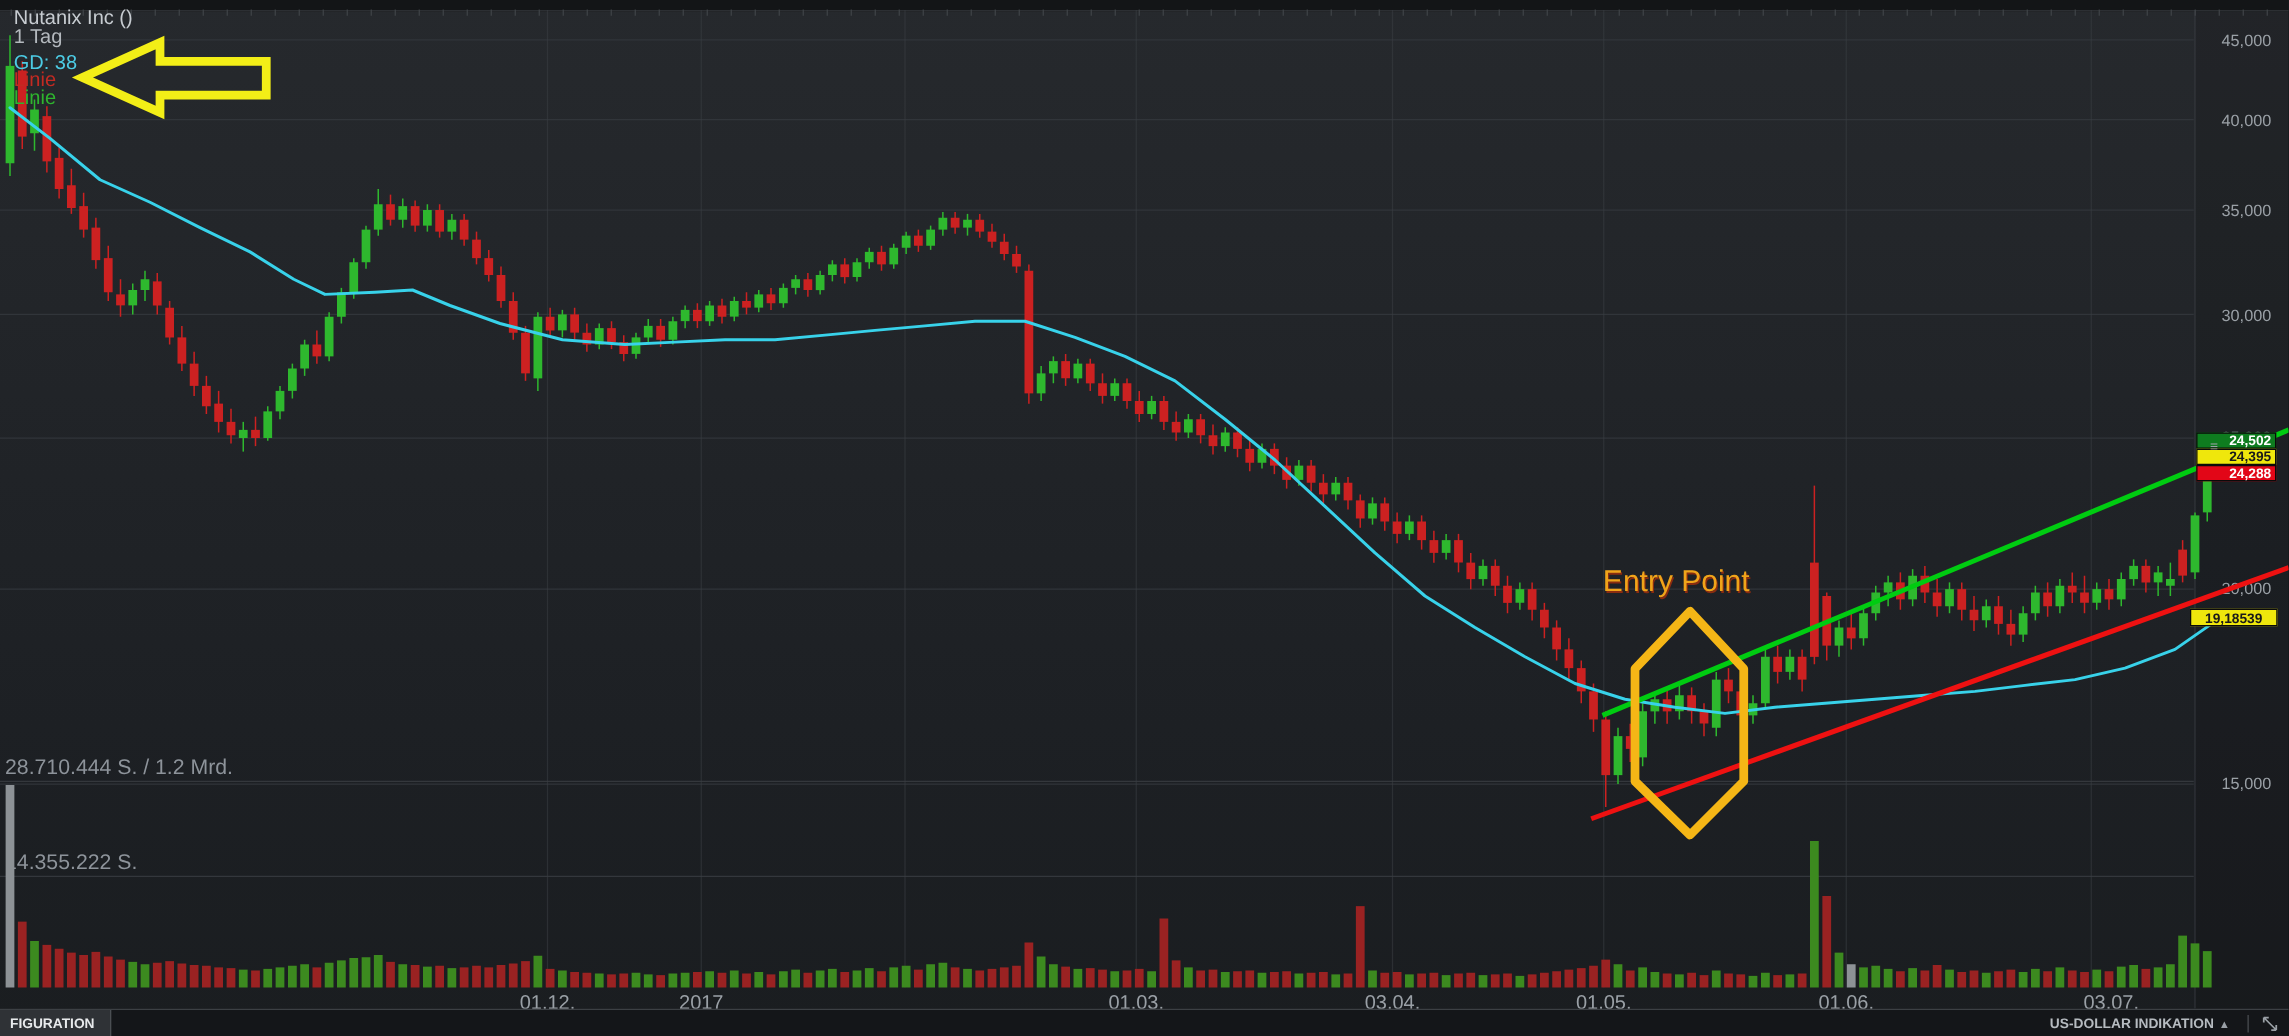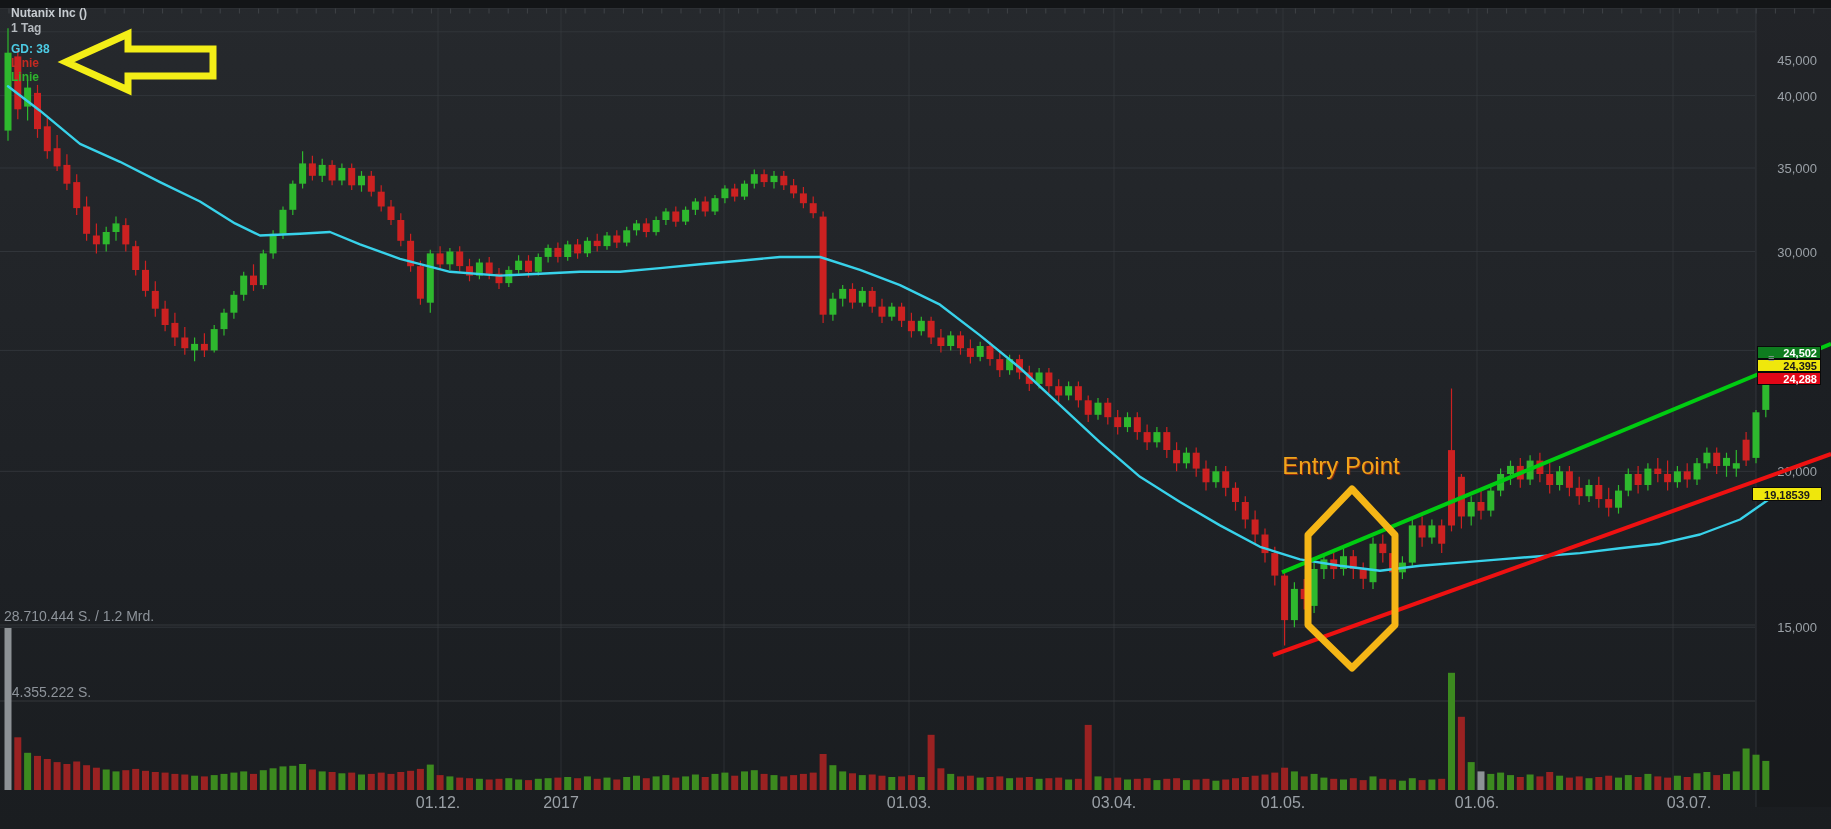--- a/index.html
+++ b/index.html
@@ -6,22 +6,22 @@
   body{width:1831px;height:829px;overflow:hidden;position:relative;
        font-family:"Liberation Sans",sans-serif;-webkit-font-smoothing:antialiased;}
   #stage{position:absolute;inset:0;background:linear-gradient(180deg,#26292d 0%,#222529 30%,#1d2024 70%,#1a1d20 100%);}
   #right-margin{position:absolute;top:8px;right:0;width:75px;height:799px;background:rgba(0,0,0,0.10);}
   #ruler{position:absolute;top:0;left:0;width:1831px;height:8px;background:#131517;border-bottom:1px solid #2c2f33;}
   #axis-layer{position:absolute;inset:0;z-index:1;}
   #chart-layer{position:absolute;inset:0;z-index:2;}
   #overlay-layer{position:absolute;inset:0;z-index:3;pointer-events:none;}
   .ylab{position:absolute;right:14px;color:#9aa0a6;font-size:13px;transform:translateY(-50%);}
   .xlab{position:absolute;top:794px;color:#9aa0a6;font-size:16px;transform:translateX(-50%);}
-  .vlab{position:absolute;left:4px;color:#8d939a;font-size:14px;transform:translateY(-100%);}
-  .legend{position:absolute;left:11px;font-size:12px;font-weight:bold;}
+  .vlab{position:absolute;left:4px;color:#8d939a;font-size:17px;transform:translateY(-100%);}
+  .legend{position:absolute;left:11px;font-size:16px;}
   .tag{position:absolute;left:1757px;width:64px;height:13px;line-height:13px;text-align:right;
        padding-right:3px;font-size:11px;font-weight:bold;border:1px solid #0a0a0a;box-sizing:border-box;}
   #ma-tag{position:absolute;left:1752px;width:70px;height:14px;line-height:14px;text-align:center;
        font-size:11px;font-weight:bold;border:1px solid #0a0a0a;box-sizing:border-box;}
   #ipo-text{position:absolute;left:228px;top:39px;font-size:21px;font-weight:bold;letter-spacing:0.2px;}
   #entry-text{position:absolute;left:1241px;top:452px;width:200px;text-align:center;
        font-size:24px;font-weight:normal;text-shadow:1px 1px 0 #8a2c10;}
   #drag-handle{position:absolute;left:1768px;top:353px;color:#9aa0a6;font-size:11px;line-height:10px;}
   #statusbar{position:absolute;left:0;top:807px;width:1831px;height:22px;background:#141619;
        border-top:1px solid #3c4044;z-index:4;display:flex;align-items:center;}
@@ -131,21 +131,21 @@
         <line x1="1698.6" y1="2.5" x2="1698.6" y2="7.5" stroke="#3f4347" stroke-width="1"></line>
         <line x1="1717.8" y1="2.5" x2="1717.8" y2="7.5" stroke="#3f4347" stroke-width="1"></line>
         <line x1="1737.0" y1="2.5" x2="1737.0" y2="7.5" stroke="#3f4347" stroke-width="1"></line>
         <line x1="1756.2" y1="2.5" x2="1756.2" y2="7.5" stroke="#3f4347" stroke-width="1"></line>
         <line x1="1775.4" y1="2.5" x2="1775.4" y2="7.5" stroke="#3f4347" stroke-width="1"></line>
         <line x1="1794.6" y1="2.5" x2="1794.6" y2="7.5" stroke="#3f4347" stroke-width="1"></line>
         <line x1="1813.8" y1="2.5" x2="1813.8" y2="7.5" stroke="#3f4347" stroke-width="1"></line>
       </svg></div>
 
   <div id="axis-layer">
-      <div class="ylab" style="top: 32px; margin-top: 28px;">45,000</div>
+      <div class="ylab" style="top: 32px;">45,000</div>
       <div class="ylab" style="top: 96px;">40,000</div>
       <div class="ylab" style="top: 168px;">35,000</div>
       <div class="ylab" style="top: 252px;">30,000</div>
       <div class="ylab" style="top: 350px;">25,000</div>
       <div class="ylab" style="top: 471px;">20,000</div>
       <div class="ylab" style="top: 627px;">15,000</div>
       <div class="xlab" style="left: 438px;">01.12.</div>
       <div class="xlab" style="left: 561px;">2017</div>
       <div class="xlab" style="left: 724px; margin-top: 48px;">01.02.</div>
       <div class="xlab" style="left: 909px;">01.03.</div>
@@ -736,13 +736,25 @@
 
     <div id="tags-container">
         <div class="tag" style="top: 346px; background: rgb(14, 124, 31); color: rgb(255, 255, 255);">24,502</div>
         <div class="tag" style="top: 359px; background: rgb(239, 231, 12); color: rgb(26, 26, 26);">24,395</div>
         <div class="tag" style="top: 372px; background: rgb(226, 6, 23); color: rgb(255, 255, 255);">24,288</div>
       </div>
     <div id="ma-tag" style="top: 487px; background: rgb(239, 231, 12); color: rgb(26, 26, 26);">19,18539</div>
     <div id="drag-handle">≡</div>
   </div>
 
+  <div id="statusbar">
+    <div id="left-tab">FIGURATION</div>
+    <div id="sb-spacer"></div>
+    <div id="right-group">
+      <span id="usd-label">US-DOLLAR INDIKATION</span>
+      <span id="usd-arrow">▲</span>
+      <span id="sb-divider"></span>
+      <svg id="resize-icon" viewBox="0 0 14 14">
+        <path d="M2 2 L12 12 M2 2 L2 6 M2 2 L6 2 M12 12 L12 8 M12 12 L8 12" stroke="#9aa0a6" stroke-width="1.4" fill="none"></path>
+      </svg>
+    </div>
+  </div>
 </div>
 
 </body></html>

